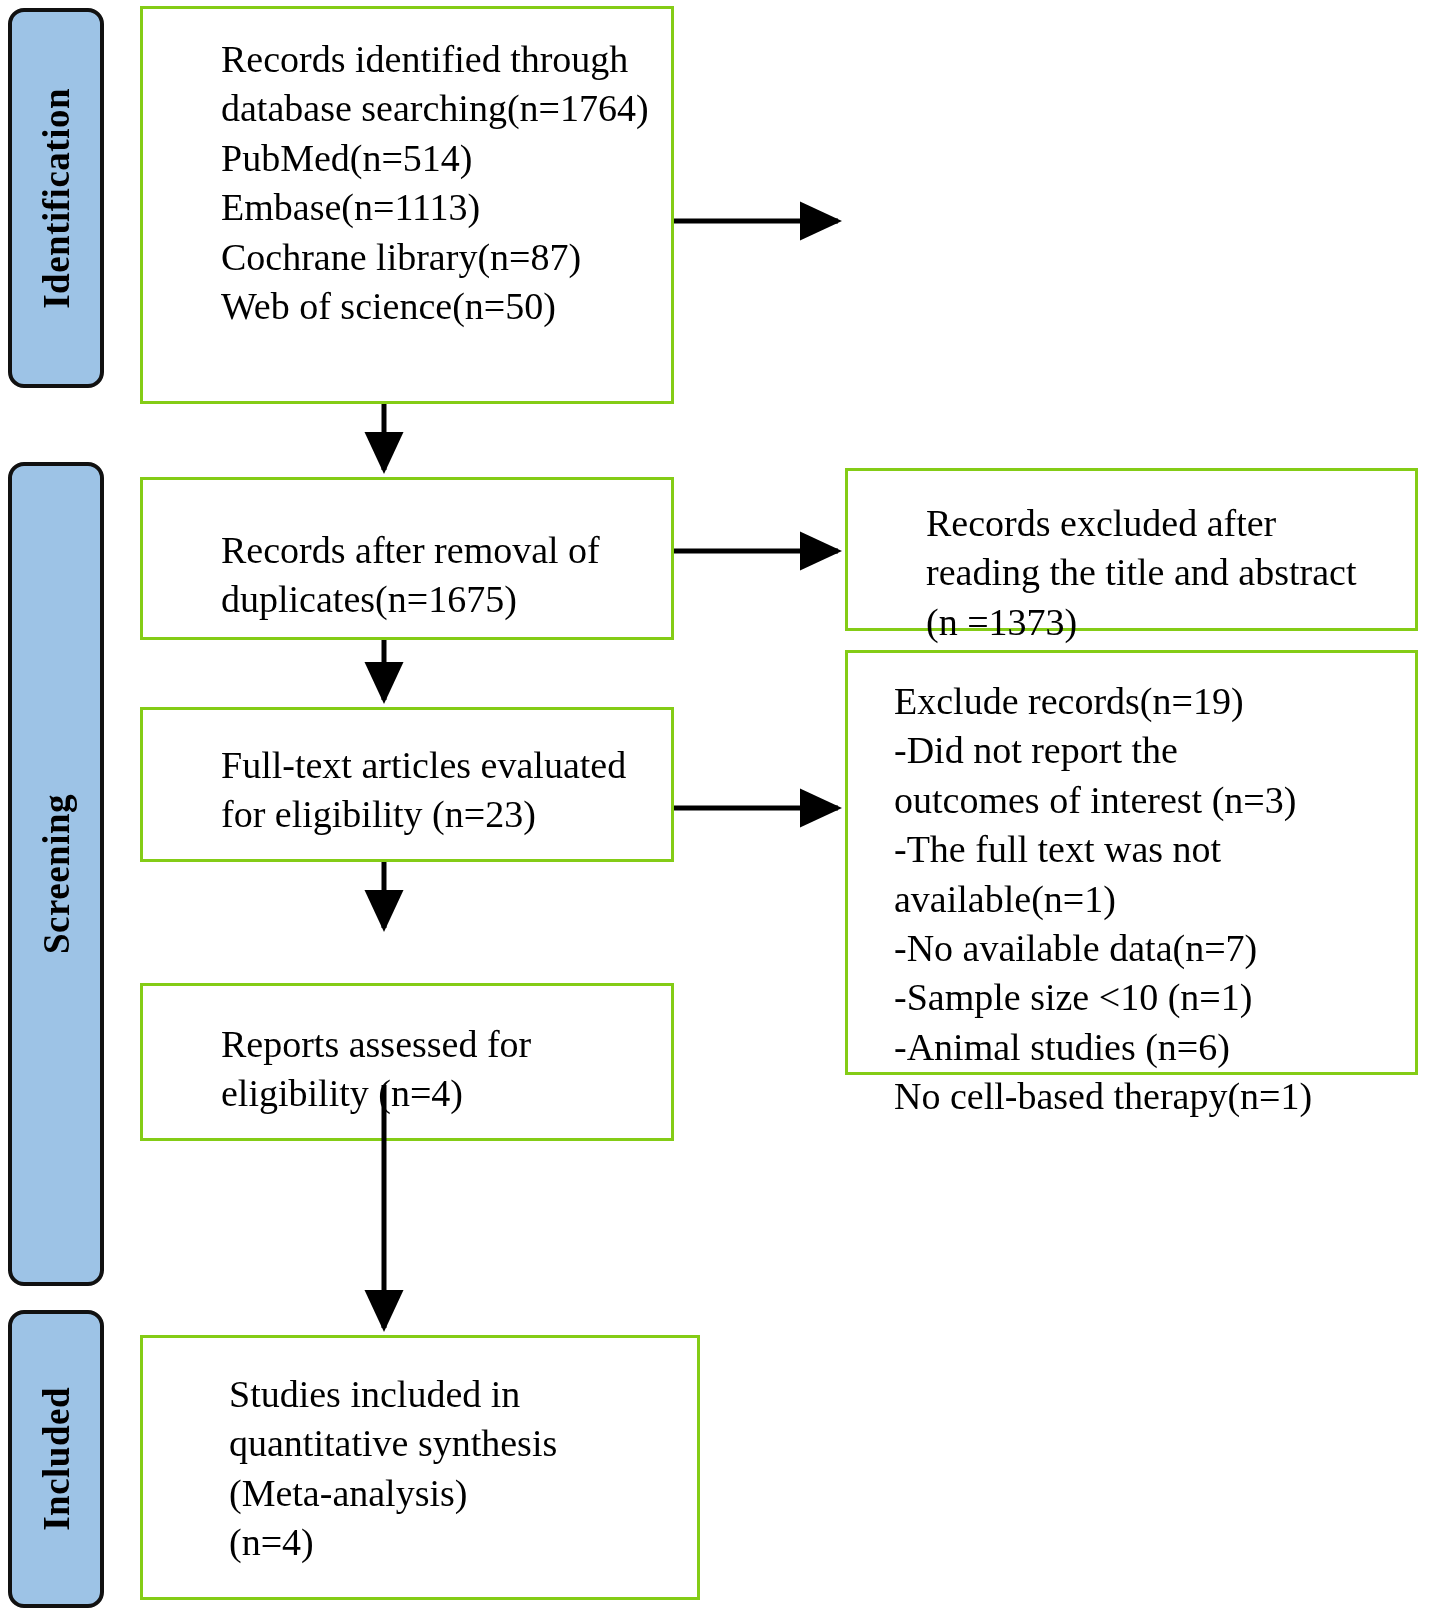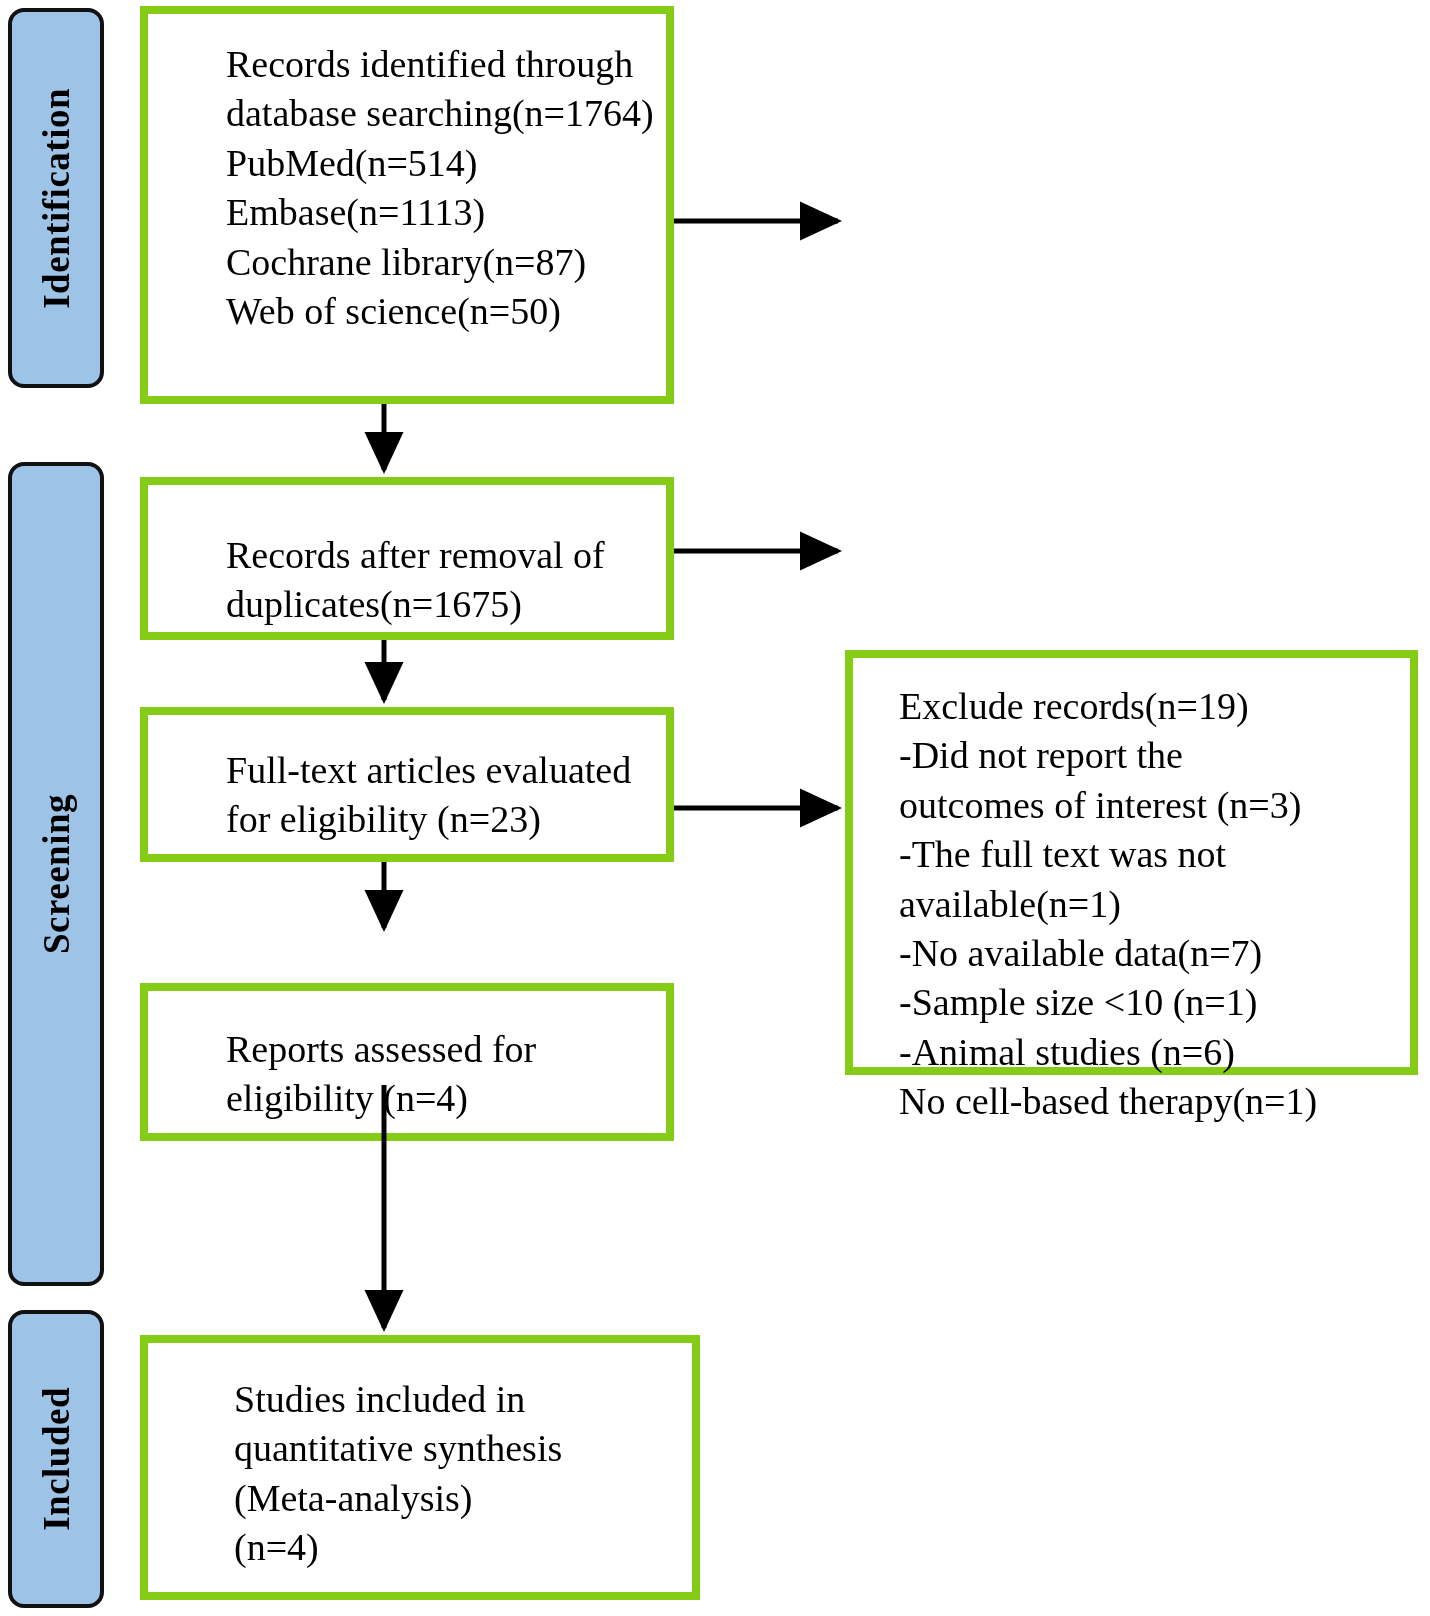--- a/index.html
+++ b/index.html
@@ -37,21 +37,21 @@
     font-size: 37px;
     letter-spacing: 0.5px;
     white-space: nowrap;
     font-family: "Liberation Serif", "DejaVu Serif", serif;
   }
 
   
   .flow-box {
     position: absolute;
     background: #ffffff;
-    border: 8px solid #84cc16;
+    border: 3px solid #84cc16;
     box-sizing: border-box;
     padding: 0;
   }
   .flow-box .box-text {
     font-size: 38px;
     line-height: 1.30;
     white-space: pre-line;
     font-family: "Liberation Serif", "DejaVu Serif", serif;
   }
   .pad-a { padding: 26px 10px 0 78px; }
@@ -98,20 +98,25 @@
 Cochrane library(n=87)
 Web of science(n=50)</div>
   </div>
 
 
   <div class="flow-box" style="left:140px; top:477px; width:534px; height:163px;">
     <div class="box-text pad-c">Records after removal of
 duplicates(n=1675)</div>
   </div>
 
+  <div class="flow-box" style="left:845px; top:468px; width:573px; height:163px;">
+    <div class="box-text pad-d">Records excluded after
+reading the title and abstract
+(n =1373)</div>
+  </div>
 
   <div class="flow-box" style="left:140px; top:707px; width:534px; height:155px;">
     <div class="box-text pad-f">Full-text articles evaluated
 for eligibility (n=23)</div>
   </div>
 
   <div class="flow-box" style="left:845px; top:650px; width:573px; height:425px;">
     <div class="box-text pad-e">Exclude records(n=19)
 -Did not report the
 outcomes of interest (n=3)

